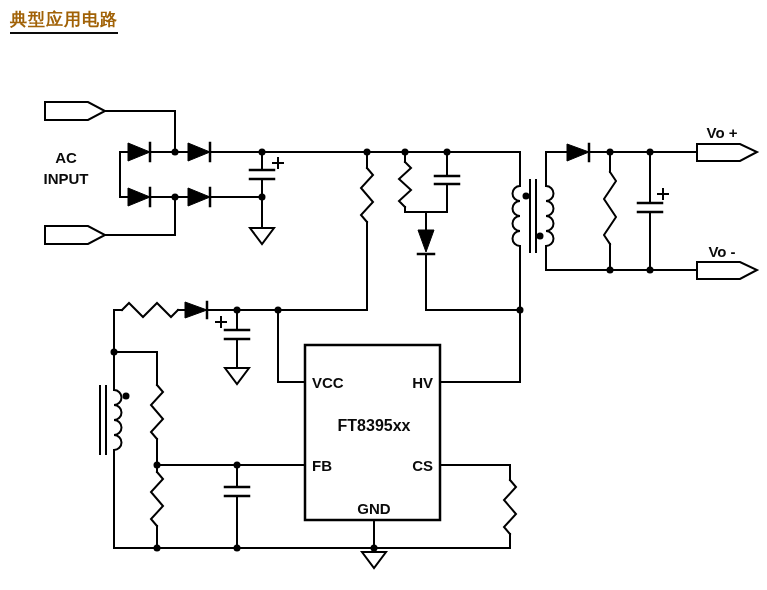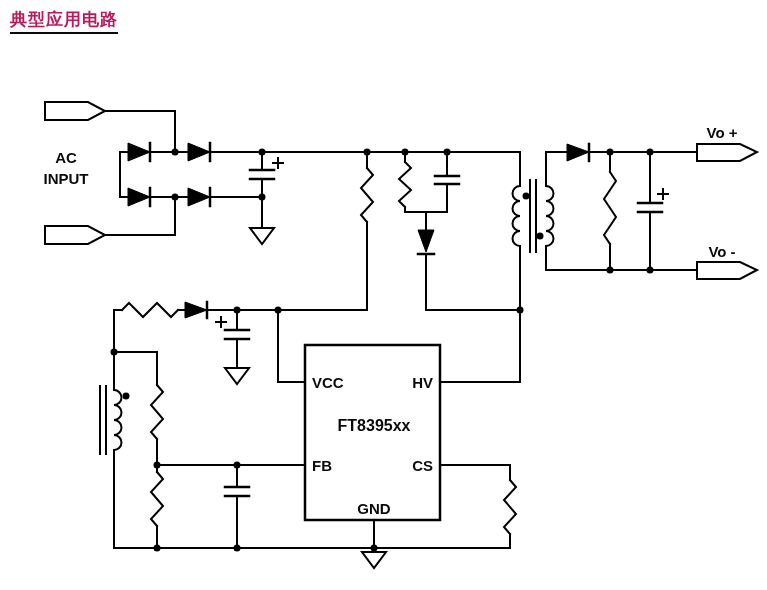--- a/index.html
+++ b/index.html
@@ -1,18 +1,18 @@
 <!DOCTYPE html>
 <html><head>
 <meta charset="utf-8">
 <style>
   html,body{margin:0;padding:0;background:#ffffff;}
   .canvas{position:relative;width:767px;height:590px;background:#ffffff;overflow:hidden;
           font-family:"Liberation Sans","DejaVu Sans",sans-serif;}
-  .title{position:absolute;left:10px;top:8px;font-size:17px;font-weight:bold;color:#be185d;
+  .title{position:absolute;left:10px;top:8px;font-size:17px;font-weight:bold;color:#a16207;
          border-bottom:2.5px solid #0a0a0a;padding-bottom:1px;letter-spacing:1px;}
   svg{position:absolute;left:0;top:0;}
   .wire{stroke:#000;stroke-width:2;fill:none;stroke-linecap:square;stroke-linejoin:miter;}
   .thick{stroke:#000;stroke-width:2.5;fill:none;stroke-linecap:square;}
   .part{stroke:#000;stroke-width:2;fill:#fff;stroke-linejoin:miter;}
   .icbox{stroke:#000;stroke-width:2.5;fill:#fff;}
   .blk{fill:#000;stroke:#000;stroke-width:1;}
   .dot{fill:#000;stroke:none;}
   text{font-family:"Liberation Sans","DejaVu Sans",sans-serif;font-weight:bold;font-size:15px;fill:#0a0a0a;}
   .pn{font-size:16px;}

